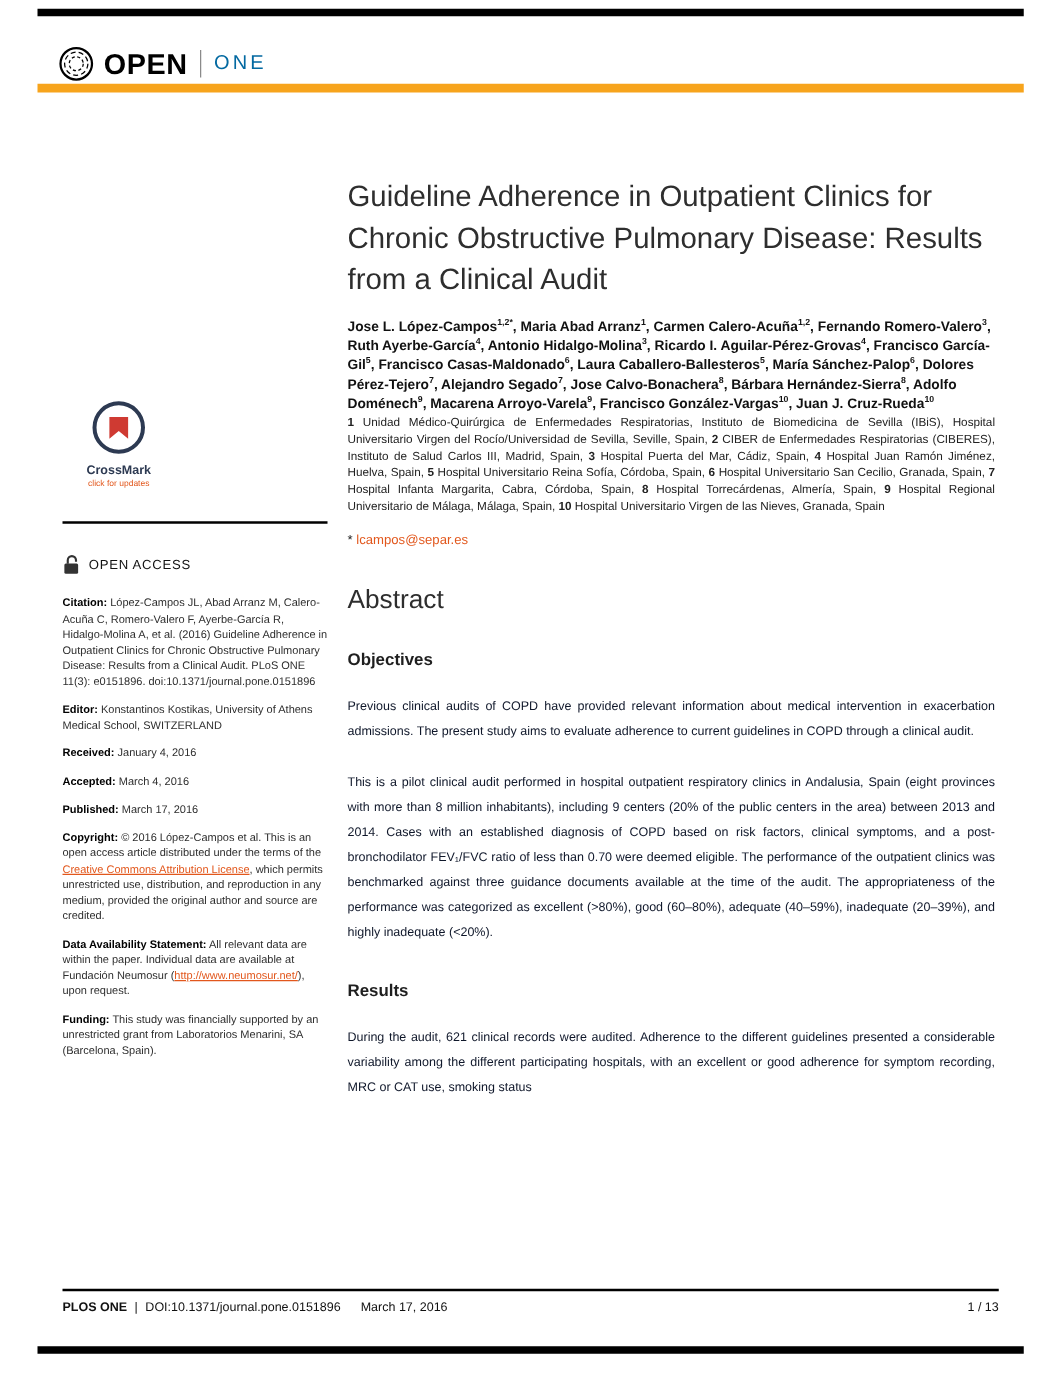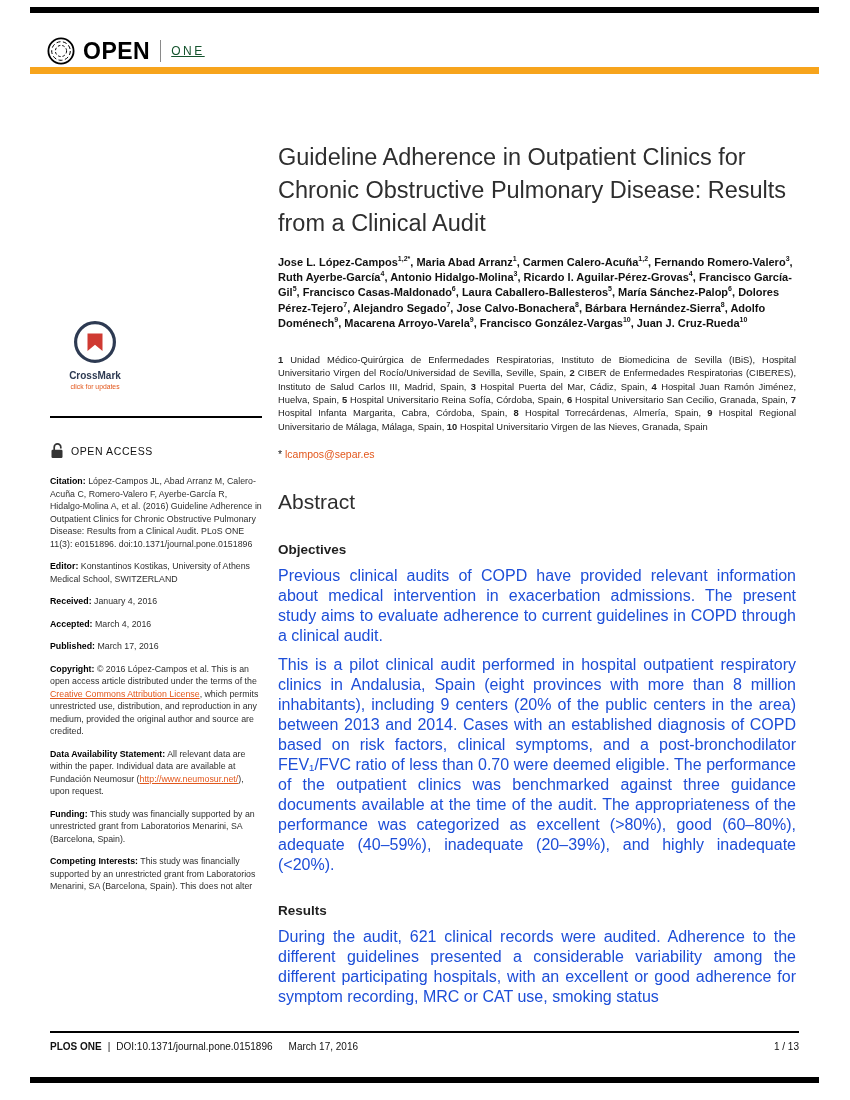--- a/index.html
+++ b/index.html
@@ -10,46 +10,46 @@
     font-family: "Liberation Sans", "DejaVu Sans", sans-serif;
   }
   .top-rule { position: absolute; left: 30px; top: 7px; width: 789px; height: 6px; background: #000; }
   .bottom-rule { position: absolute; left: 30px; top: 1077px; width: 789px; height: 6px; background: #000; }
   .accent-bar { position: absolute; left: 30px; top: 67px; width: 789px; height: 7px; background: #F7A41C; }
 
   .masthead { position: absolute; left: 46px; top: 34px; height: 34px; display: flex; align-items: center; }
   .logo-globe { display: inline-flex; margin-right: 7px; }
   .logo-plos { font-size: 23px; font-weight: bold; letter-spacing: 0.5px; color: #000; }
   .logo-divider { width: 1px; height: 22px; background: #8a8a8a; margin: 0 10px; }
-  .logo-one { font-size: 12px; letter-spacing: 2.5px; color: #14532d; text-decoration: underline; }
+  .logo-one { font-size: 16px; letter-spacing: 2.5px; color: #0369a1; }
 
   .sidebar { position: absolute; left: 50px; top: 320px; width: 212px; }
   .crossmark { width: 58px; margin-left: 16px; text-align: center; cursor: pointer; }
   .crossmark-word { font-size: 10px; font-weight: bold; color: #2d3a52; margin-top: 2px; }
   .crossmark-tag { font-size: 6.8px; color: #e2571c; margin-top: 2px; }
   .side-rule { height: 2px; background: #000; margin-top: 26px; }
   .open-access { display: flex; align-items: center; gap: 7px; margin-top: 24px; }
   .oa-label { font-size: 10.5px; letter-spacing: 0.6px; color: #111; }
   .entry { font-size: 8.8px; line-height: 12.5px; color: #2e2e2e; margin-top: 10px; text-align: left; }
   .entry.first { margin-top: 16px; }
   .entry b { color: #000; }
   .link { color: #e2571c; cursor: pointer; }
   .entry .link { text-decoration: underline; margin-top: 32px; }
 
   .main { position: absolute; left: 278px; top: 128px; width: 518px; }
   .kicker { font-size: 9.5px; letter-spacing: 1.6px; color: #3c3c3c; }
   .title { font-size: 23.5px; line-height: 33px; font-weight: 400; color: #2e2e2e; margin-top: 13px; }
   .authors { font-size: 11px; font-weight: bold; line-height: 15.2px; margin-top: 15px; color: #111; }
   .authors sup { font-size: 7px; line-height: 0; }
-  .affils { font-size: 9.4px; line-height: 13.3px; margin-top: 22px; text-align: justify; color: #222; }
+  .affils { font-size: 9.4px; line-height: 13.3px; margin-top: 0; text-align: justify; color: #222; }
   .email-line { margin-top: 15px; font-size: 10.5px; color: #222; }
   .email-line .link { text-decoration: none; }
   .abstract-h { font-size: 21px; font-weight: 400; color: #2e2e2e; margin-top: 30px; }
   .sec-h { font-size: 13.5px; font-weight: bold; color: #1f1f1f; margin-top: 28px; }
-  .body-text { font-size: 16px; line-height: 20px; text-align: justify; margin-top: 9px; color: #1d4ed8; hyphens: auto; }
+  .body-text { font-size: 10px; line-height: 20px; text-align: justify; margin-top: 21px; color: #0f172a; hyphens: auto; }
 
   .footer-rule { position: absolute; left: 50px; top: 1031px; width: 749px; height: 2px; background: #000; }
   .footer { position: absolute; left: 50px; top: 1041px; width: 749px; display: flex; justify-content: space-between; font-size: 10px; color: #111; }
   .fsep { margin: 0 6px; color: #111; }
   .fdate { margin-left: 16px; }
 </style>
 </head>
 <body>
 
 <div class="page">
@@ -125,24 +125,20 @@
     <p class="entry">
       <b>Data Availability Statement:</b>
       <span>All relevant data are within the paper. Individual data are available at Fundación Neumosur (</span><a class="link">http://www.neumosur.net/</a><span>), upon request.</span>
     </p>
 
     <p class="entry">
       <b>Funding:</b>
       <span>This study was financially supported by an unrestricted grant from Laboratorios Menarini, SA (Barcelona, Spain).</span>
     </p>
 
-    <p class="entry">
-      <b>Competing Interests:</b>
-      <span>This study was financially supported by an unrestricted grant from Laboratorios Menarini, SA (Barcelona, Spain). This does not alter</span>
-    </p>
 
   </aside>
 
   <main class="main">
 
 
     <h1 class="title">Guideline Adherence in Outpatient Clinics for Chronic Obstructive Pulmonary Disease: Results from a Clinical Audit</h1>
 
     <p class="authors"><span>Jose L. López-Campos<sup>1,2*</sup></span>, <span>Maria Abad Arranz<sup>1</sup></span>, <span>Carmen Calero-Acuña<sup>1,2</sup></span>, <span>Fernando Romero-Valero<sup>3</sup></span>, <span>Ruth Ayerbe-García<sup>4</sup></span>, <span>Antonio Hidalgo-Molina<sup>3</sup></span>, <span>Ricardo I. Aguilar-Pérez-Grovas<sup>4</sup></span>, <span>Francisco García-Gil<sup>5</sup></span>, <span>Francisco Casas-Maldonado<sup>6</sup></span>, <span>Laura Caballero-Ballesteros<sup>5</sup></span>, <span>María Sánchez-Palop<sup>6</sup></span>, <span>Dolores Pérez-Tejero<sup>7</sup></span>, <span>Alejandro Segado<sup>7</sup></span>, <span>Jose Calvo-Bonachera<sup>8</sup></span>, <span>Bárbara Hernández-Sierra<sup>8</sup></span>, <span>Adolfo Doménech<sup>9</sup></span>, <span>Macarena Arroyo-Varela<sup>9</sup></span>, <span>Francisco González-Vargas<sup>10</sup></span>, <span>Juan J. Cruz-Rueda<sup>10</sup></span></p>
 

